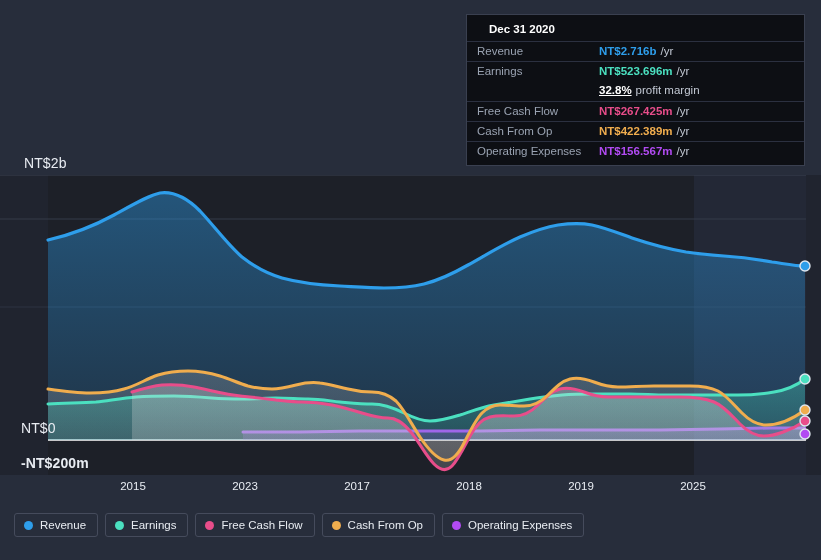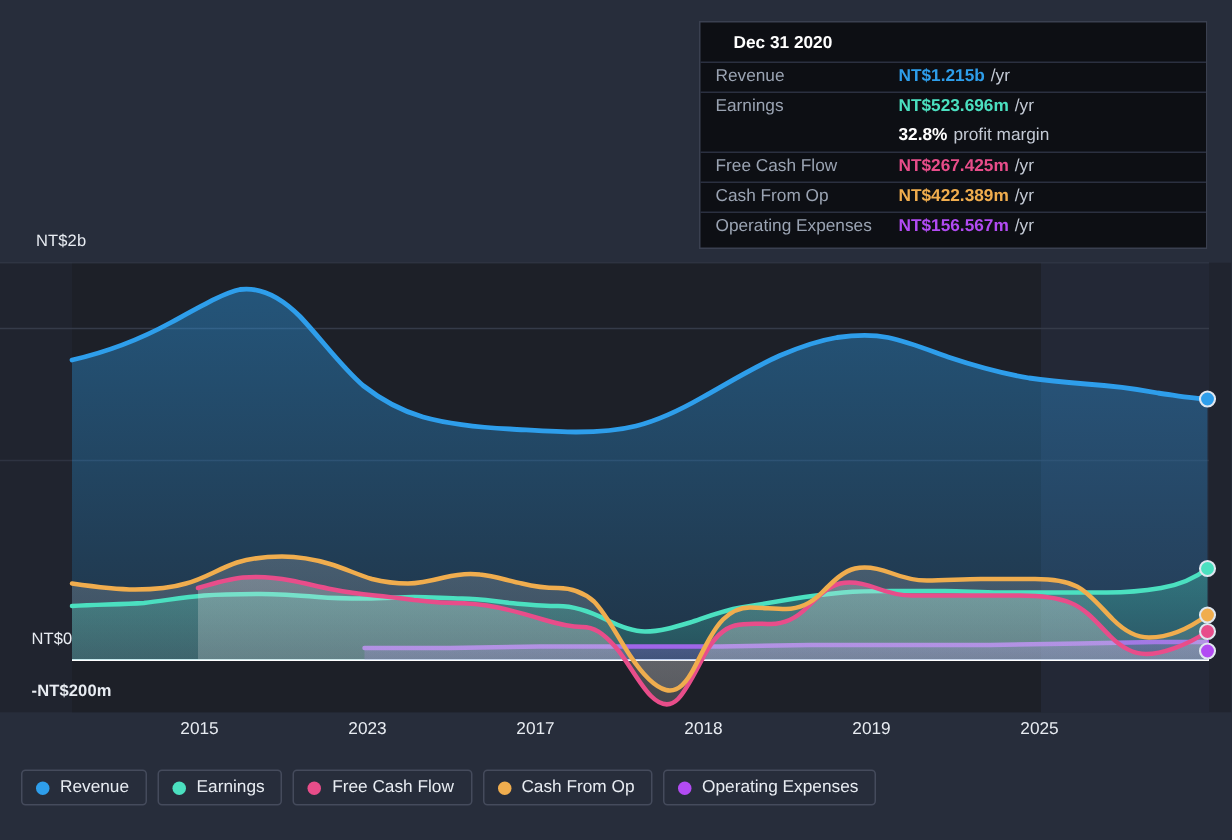--- a/index.html
+++ b/index.html
@@ -14,21 +14,21 @@
   .chart-root{position:absolute;left:0;top:0;width:821px;height:560px;}
 
   
   .plot-wrap{position:absolute;left:0;top:175px;width:821px;height:300px;}
   .plot-svg{position:absolute;left:0;top:0;}
 
   
   .y-label{
     position:absolute;
     color:#e8ecf2;
-    font-size:11px;
+    font-size:14px;
     letter-spacing:0.1px;
     white-space:nowrap;
   }
   .y-top{left:24px;top:155px;}
   .y-zero{left:21px;top:420px;}
   .y-neg{left:21px;top:455px;font-weight:bold;}
 
   
   .x-labels{position:absolute;left:0;top:480px;width:757px;height:18px;}
   .x-label{
@@ -78,20 +78,21 @@
   .tt-unit{
     color:#c3c9d4;
     font-weight:normal;
     margin-left:4px;
     white-space:nowrap;
   }
   .tt-sub{
     color:#ffffff;
     font-weight:bold;
     white-space:nowrap;
+    text-decoration:underline;
   }
 
   
   .legend{
     position:absolute;
     left:14px;top:513px;
     display:flex;
     gap:7px;
   }
   .legend-item{
@@ -296,21 +297,21 @@
     <div class="x-label" style="left:469px">2018</div>
     <div class="x-label" style="left:581px">2019</div>
     <div class="x-label" style="left:693px">2025</div>
   </div>
 
   <div class="tooltip">
     <div class="tt-title">Dec 31 2020</div>
 
     <div class="tt-row">
       <div class="tt-key">Revenue</div>
-      <div class="tt-val" style="color:#2e9eeb">NT$1.215b</div>
+      <div class="tt-val" style="color:#2e9eeb">NT$2.716b</div>
       <div class="tt-unit">/yr</div>
     </div>
 
     <div class="tt-row">
       <div class="tt-key">Earnings</div>
       <div class="tt-val" style="color:#4be0c0">NT$523.696m</div>
       <div class="tt-unit">/yr</div>
     </div>
 
     <div class="tt-row noline">

